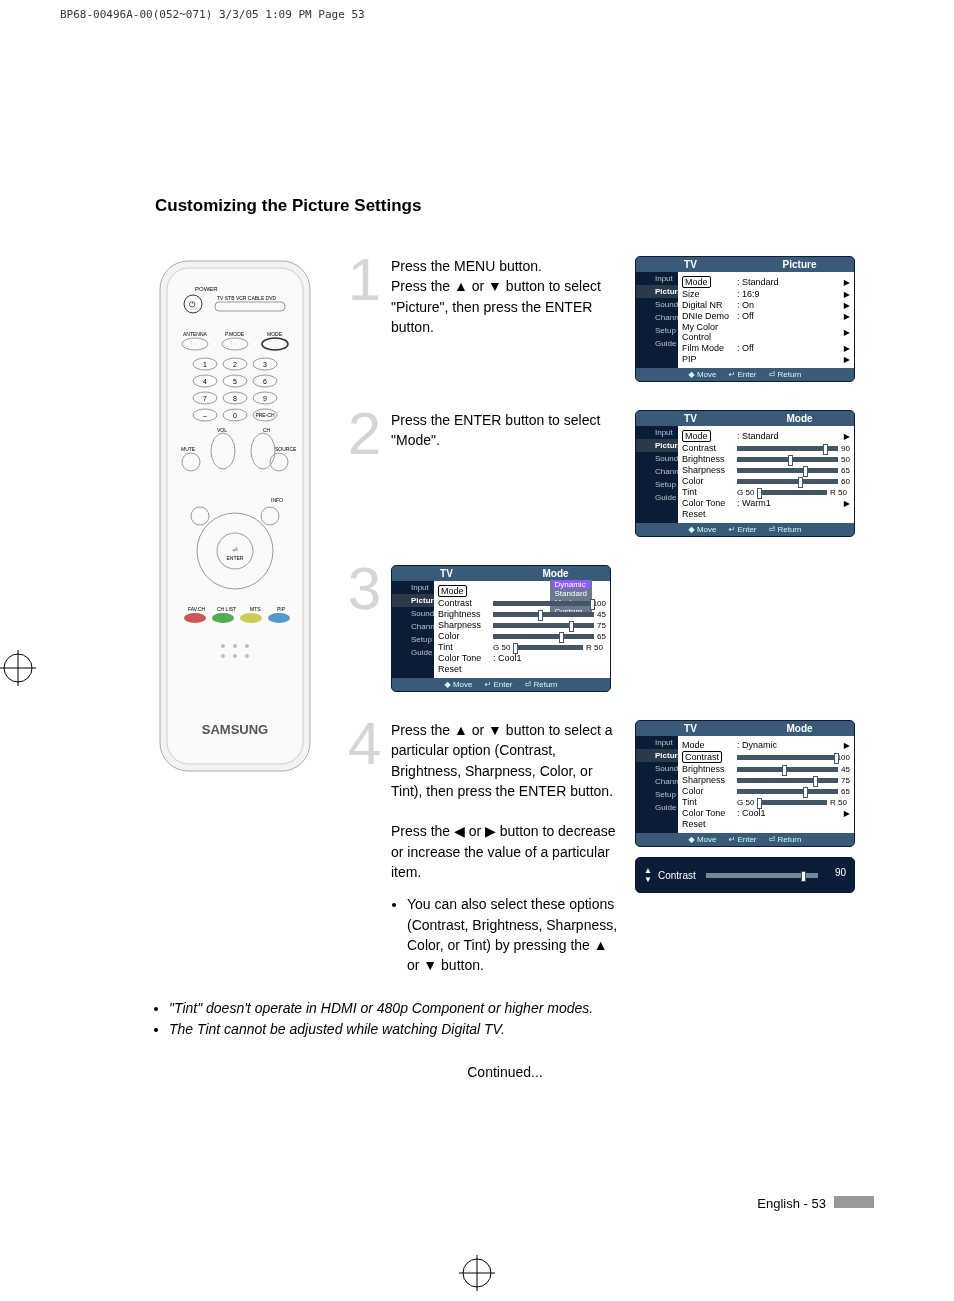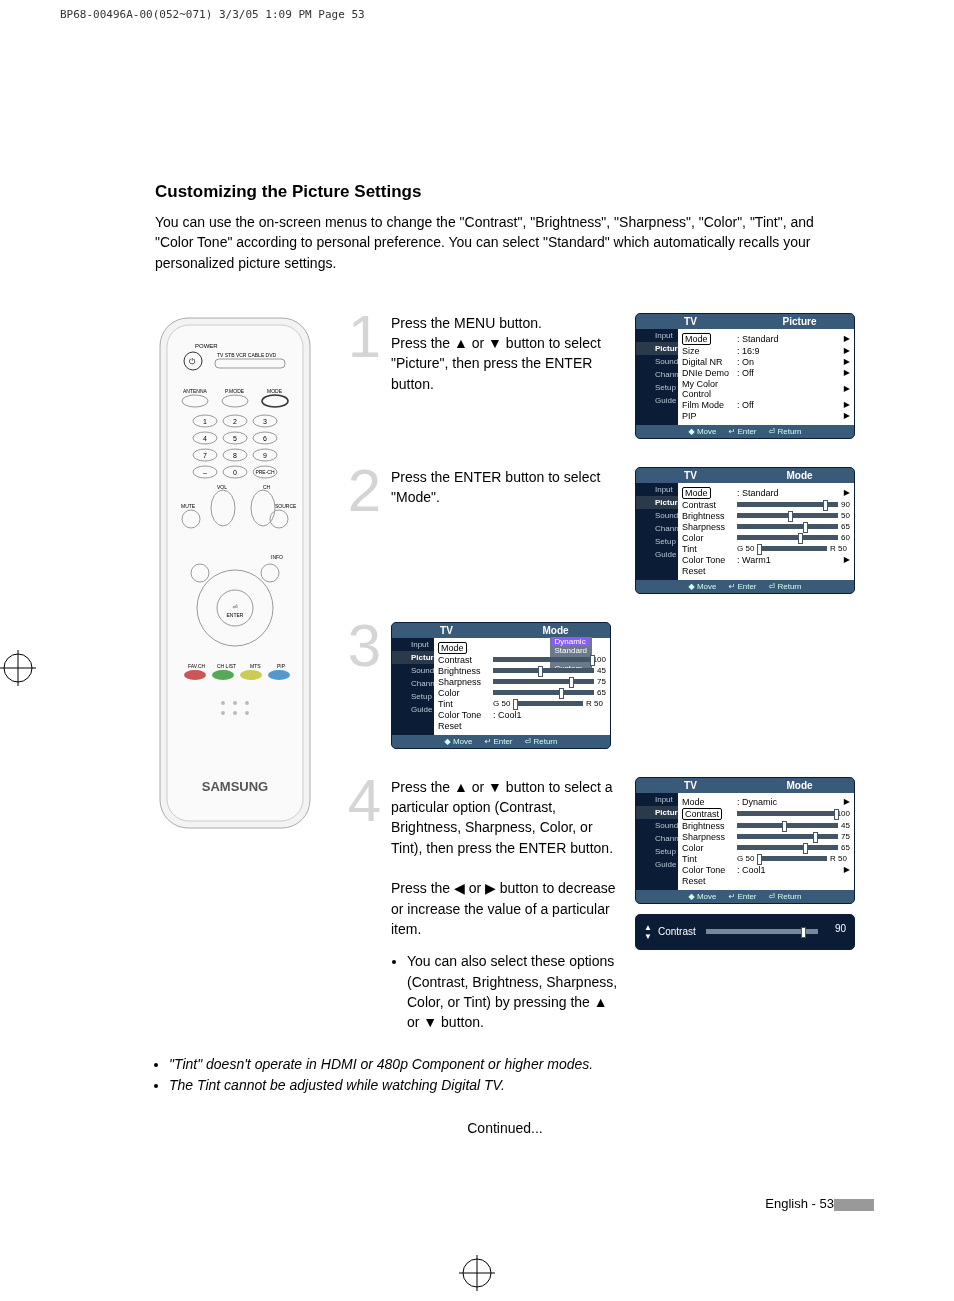--- a/index.html
+++ b/index.html
@@ -1,21 +1,21 @@
 <!DOCTYPE html>
 <html><head>
 <meta charset="utf-8">
 <style>
 *{margin:0;padding:0;box-sizing:border-box}
 body{background:#fff;font-family:Arial,Helvetica,sans-serif;color:#000;width:954px;height:1301px;position:relative}
 .pg-header{position:absolute;top:8px;left:60px;font:11px monospace;color:#333}
 .cross-l{position:absolute;left:0;top:650px;width:36px;height:36px}
 .cross-b{position:absolute;left:477px;bottom:10px;width:36px;height:36px;transform:translateX(-50%)}
 .cross svg{width:36px;height:36px}
-.content{position:absolute;left:155px;top:182px;width:700px}
+.content{position:absolute;left:155px;top:196px;width:700px}
 .title{font:bold 17px Arial;margin-bottom:10px}
 .intro{font:14px/1.45 Arial}
 .layout{display:flex;gap:30px;margin-top:40px}
 .remote{width:160px}
 .remote svg{width:160px;height:520px}
 .steps{flex:1}
 .step{display:flex;gap:10px;margin-bottom:18px}
 .num{font:60px/1 Arial;color:#d5d5d5;width:36px;text-align:right;margin-top:-6px}
 .step-body{flex:1;display:flex;gap:14px}
 .step-text{flex:1;font:14px/1.45 Arial}
@@ -43,42 +43,41 @@
 .hl{border:1px solid #000;border-radius:2px;padding:0 2px;display:inline-block}
 .slider{border:1px solid #0b1d36;background:#0b1d36;border-radius:5px;padding:8px;display:flex;align-items:center;gap:6px}
 .slider .lab{color:#fff;font:10px Arial;width:42px}
 .slider .track{flex:1;height:5px;background:#789;position:relative}
 .slider .track::after{content:"";position:absolute;top:-2px;left:85%;width:3px;height:9px;background:#fff;border:1px solid #456}
 .slider .num{color:#fff;font:10px Arial;width:22px;text-align:right}
 .ar{display:inline-flex;flex-direction:column;font-size:8px;color:#fff}
 .notes-h{font:italic bold 16px Arial;margin-top:14px}
 .notes-list{font:italic 14px/1.5 Arial;margin:4px 0 0 14px}
 .cont{text-align:center;font:14px Arial;margin-top:24px}
-.footer{position:absolute;right:80px;bottom:90px;font:13px Arial;display:flex;align-items:flex-end;}
+.footer{position:absolute;right:80px;bottom:90px;font:13px Arial;display:flex;align-items:flex-start;gap:8px}
 .footer .sq{width:40px;height:12px;background:#999}
 </style>
 </head>
 <body>
 
 <div class="pg-header">BP68-00496A-00(052~071)  3/3/05  1:09 PM  Page 53</div>
 
 <div class="cross-l cross"><svg viewBox="0 0 36 36">
       <circle cx="18" cy="18" r="14" fill="none" stroke="#000"></circle>
       <line x1="0" y1="18" x2="36" y2="18" stroke="#000"></line>
       <line x1="18" y1="0" x2="18" y2="36" stroke="#000"></line>
     </svg></div>
 <div class="cross-b cross"><svg viewBox="0 0 36 36">
       <circle cx="18" cy="18" r="14" fill="none" stroke="#000"></circle>
       <line x1="0" y1="18" x2="36" y2="18" stroke="#000"></line>
       <line x1="18" y1="0" x2="18" y2="36" stroke="#000"></line>
     </svg></div>
 
 <div class="content">
 <h2 class="title">Customizing the Picture Settings</h2>
-<p class="intro">You can use the on-screen menus to change the "Contrast", "Brightness", "Sharpness", "Color", "Tint", and "Color Tone" according to personal preference. You can select "Standard" which automatically recalls your personalized picture settings.</p>
 
 <div class="layout">
 <div class="remote">
 <svg viewBox="0 0 160 520">
           <rect x="5" y="5" width="150" height="510" rx="28" fill="#f3f3f3" stroke="#aaa"></rect>
           <rect x="12" y="12" width="136" height="496" rx="22" fill="#fafafa" stroke="#ccc"></rect>
 <text x="40" y="35" font-size="6">POWER</text>
           <circle cx="38" cy="48" r="9" fill="none" stroke="#333"></circle>
           <text x="34" y="51" font-size="8">⏻</text>
 <text x="62" y="44" font-size="5">TV STB VCR CABLE DVD</text>

